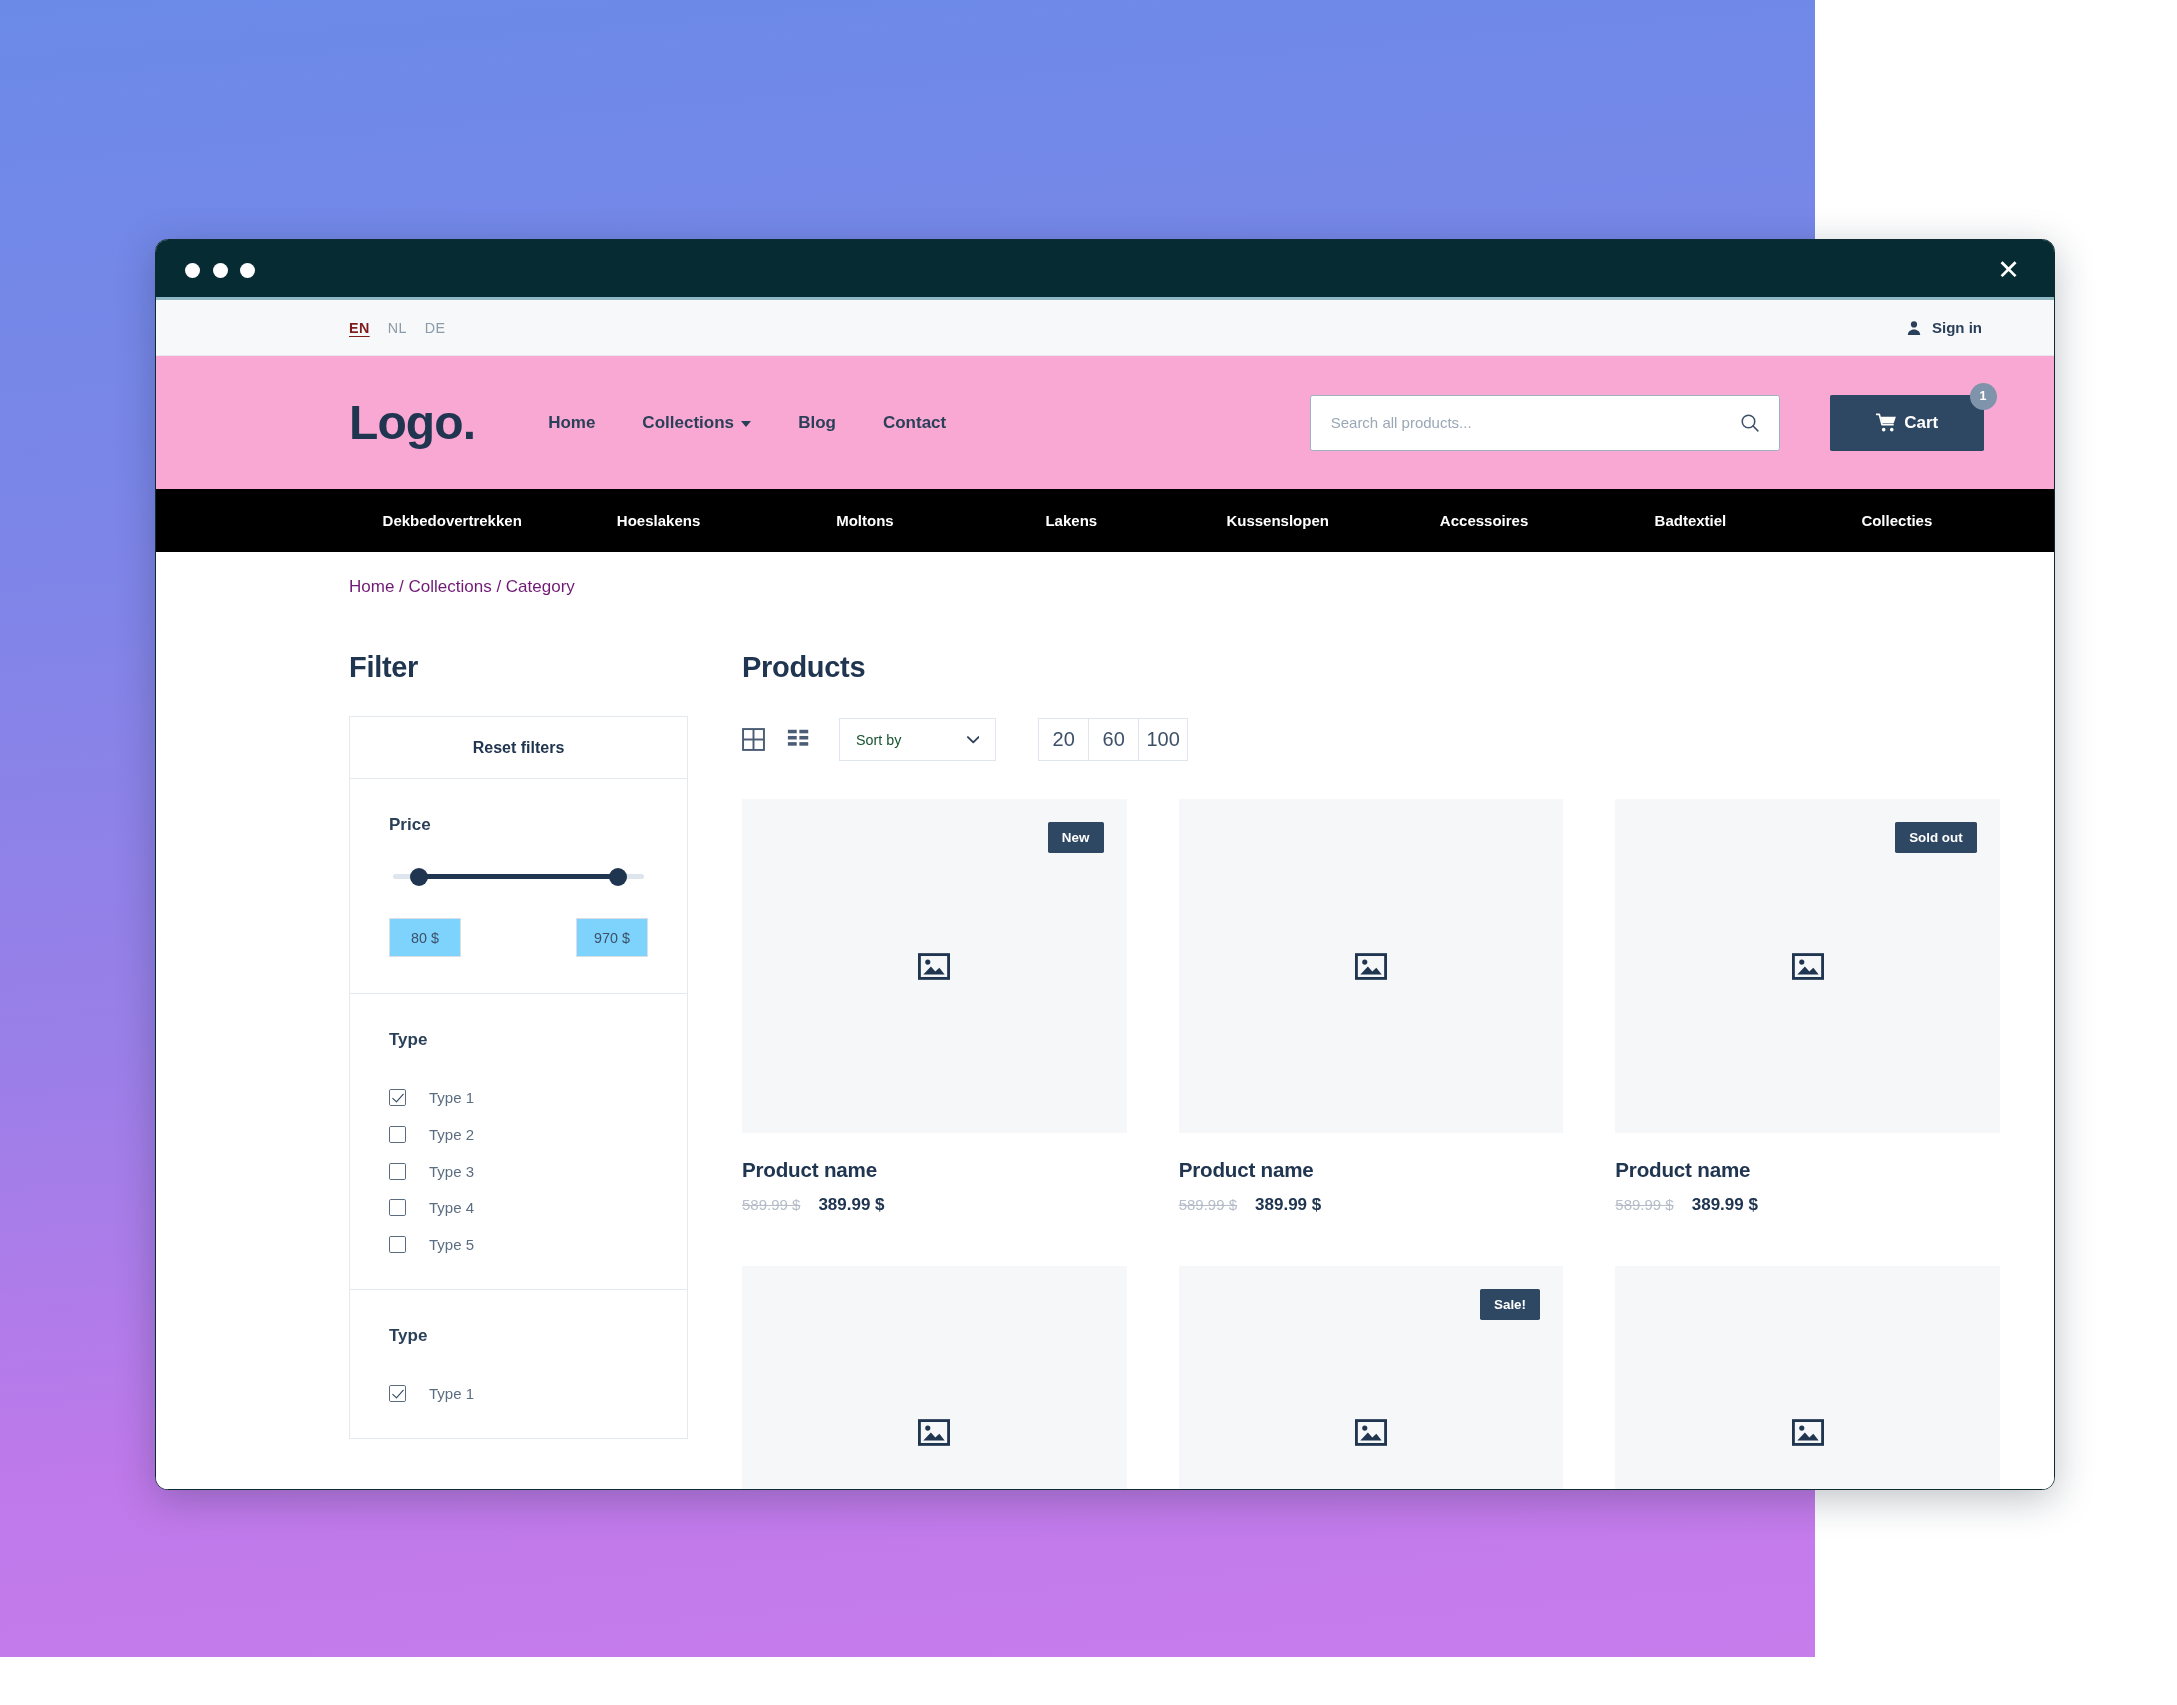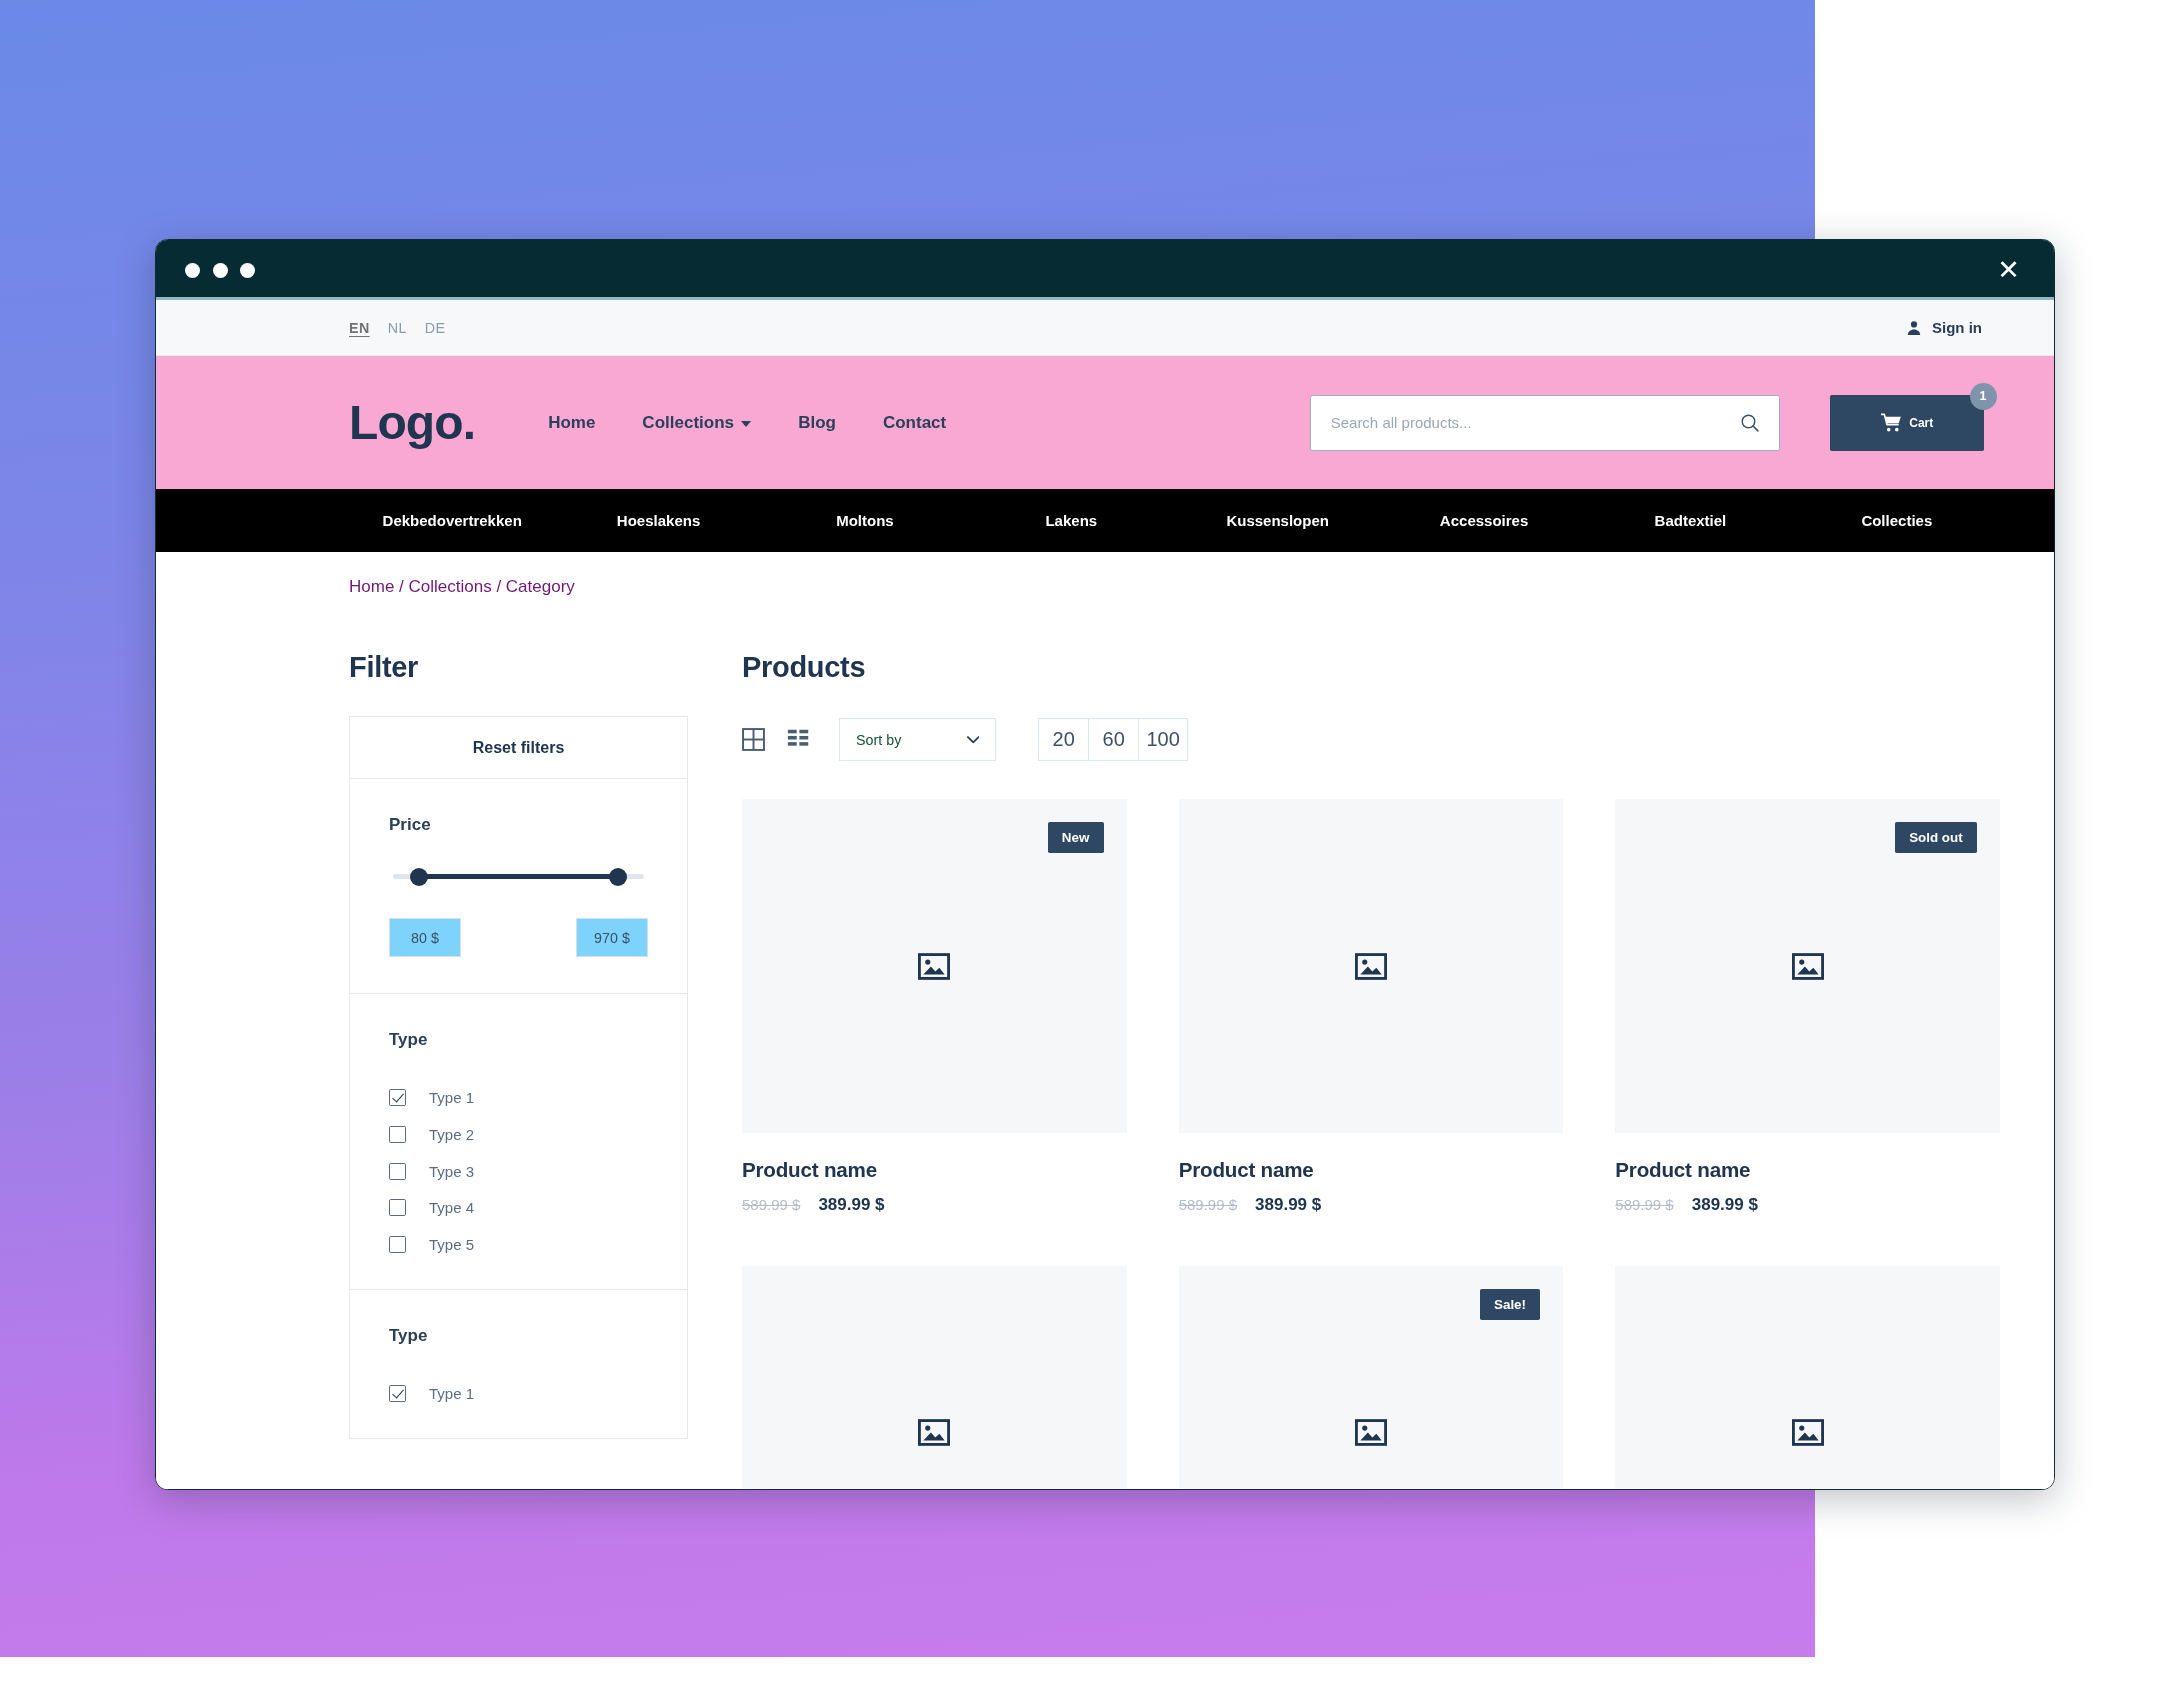--- a/index.html
+++ b/index.html
@@ -78,21 +78,21 @@
     padding: 0 72px 0 193px;
   }
   .lang-list { display: flex; align-items: center; gap: 18px; }
   .lang {
     font-size: 14.3px;
     letter-spacing: 0.4px;
     color: #8d9aa8;
     cursor: pointer;
   }
   .lang.active {
-    color: #737373;
+    color: #7f1d1d;
     font-weight: 700;
     text-decoration: underline;
     text-underline-offset: 2.7px;
   }
   #signin {
     display: flex; align-items: center; gap: 9.9px;
     font-size: 15px; color: #2a3f58; font-weight: 600;
     cursor: pointer;
   }
 
@@ -162,21 +162,21 @@
   #search-input::placeholder { color: #9aa7b6; }
   #cart-wrap { position: relative; }
   #cart-btn {
     width: 154px; height: 56px;
     background: #2e4763;
     color: #ffffff;
     display: flex;
     align-items: center;
     justify-content: center;
     gap: 7px;
-    font-size: 12px;
+    font-size: 17px;
     font-weight: 600;
     cursor: pointer;
     border-radius: 1.8px;
   }
   #cart-badge {
     position: absolute;
     top: -11.6px; right: -12.5px;
     width: 27px; height: 27px;
     border-radius: 50%;
     background: #7f94ab;

